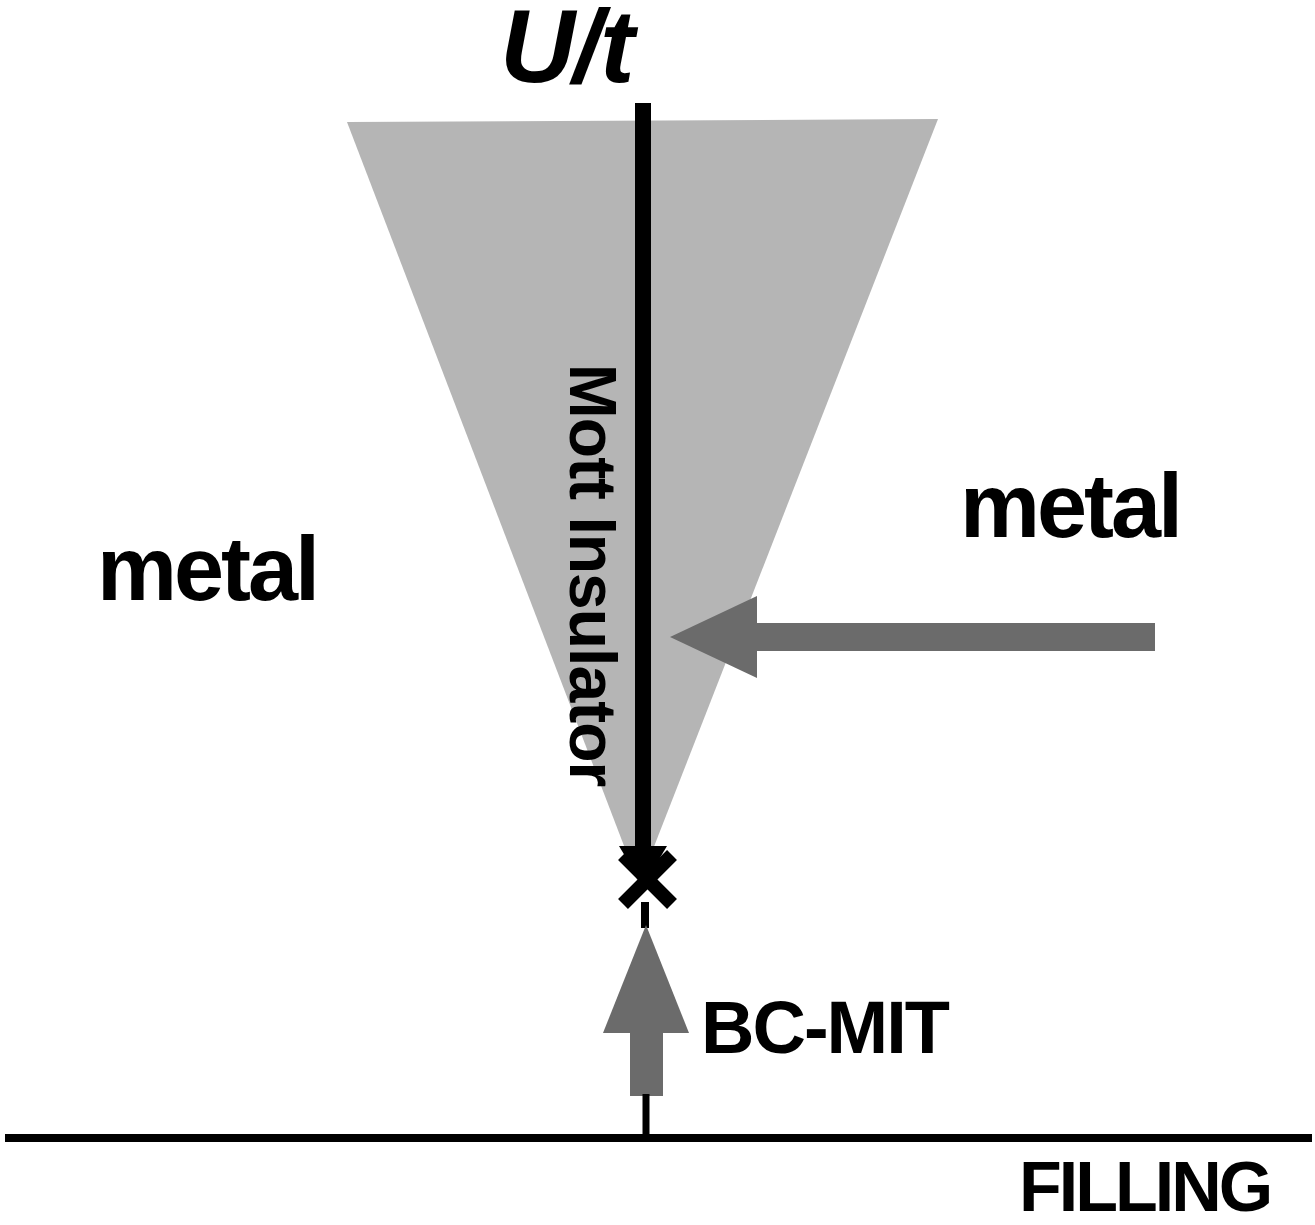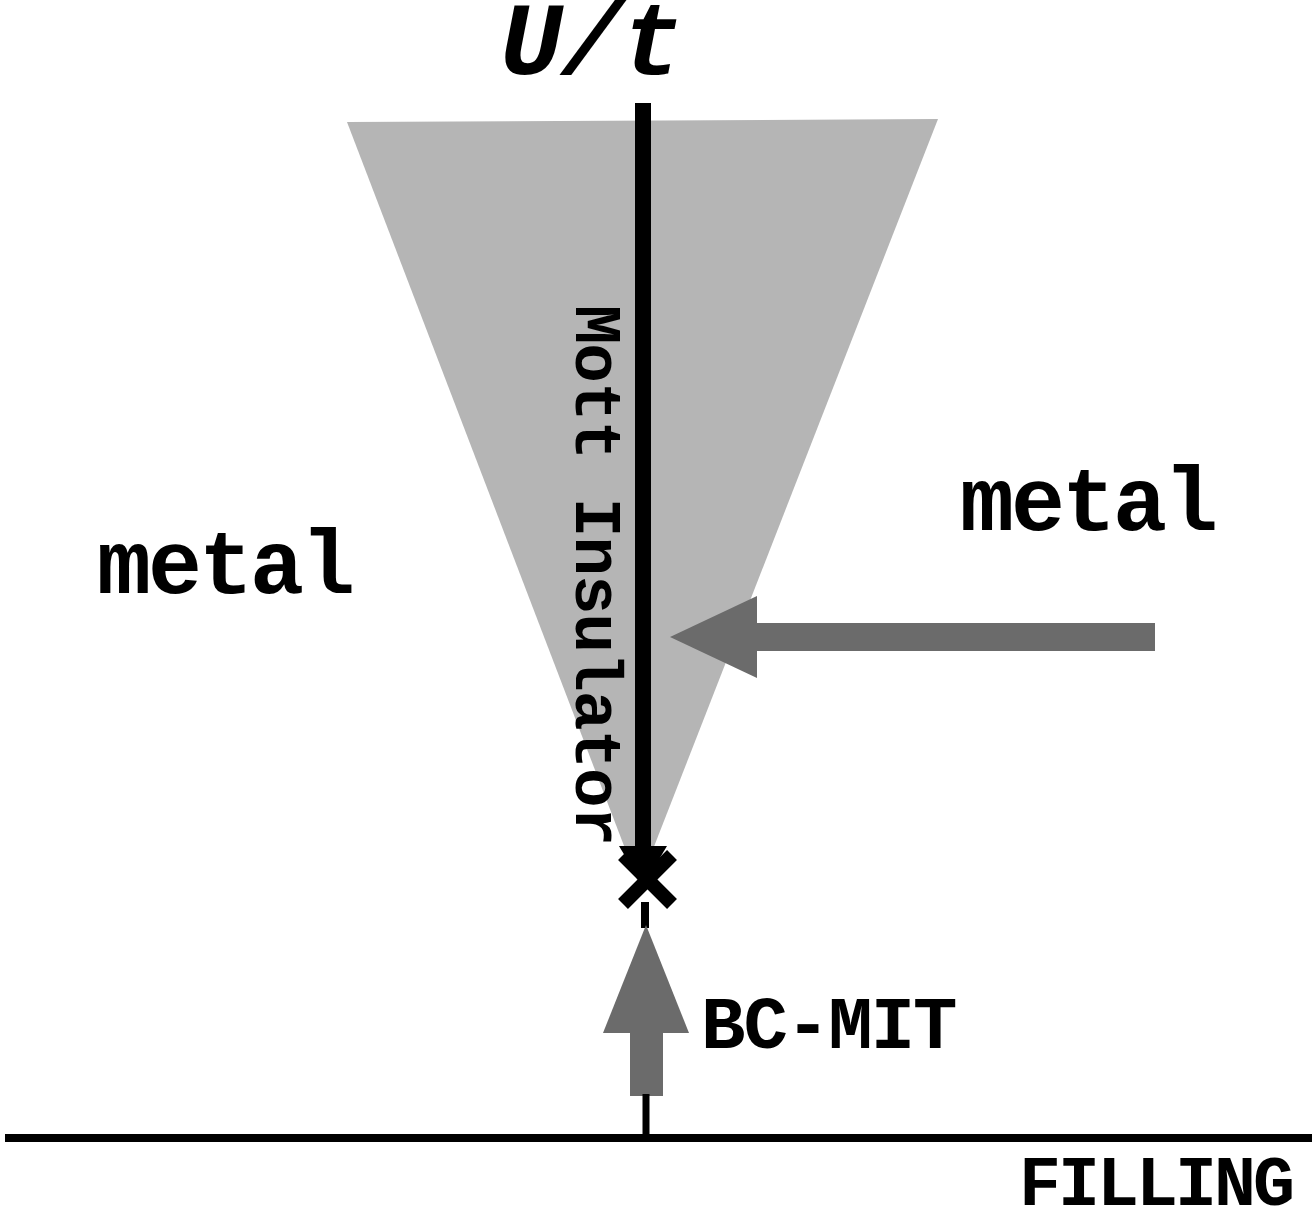--- a/index.html
+++ b/index.html
@@ -6,21 +6,21 @@
     margin: 0;
     padding: 0;
     background: #ffffff;
   }
   .fig {
     position: relative;
     width: 1315px;
     height: 1225px;
     background: #ffffff;
     overflow: hidden;
-    font-family: Liberation Mono, monospace;
+    font-family: Liberation Sans, sans-serif;
   }
   .fig svg {
     position: absolute;
     left: 0;
     top: 0;
   }
   .blk-stroke { stroke: #000000; }
   .blk-fill   { fill: #000000; }
   .lbl {
     position: absolute;

